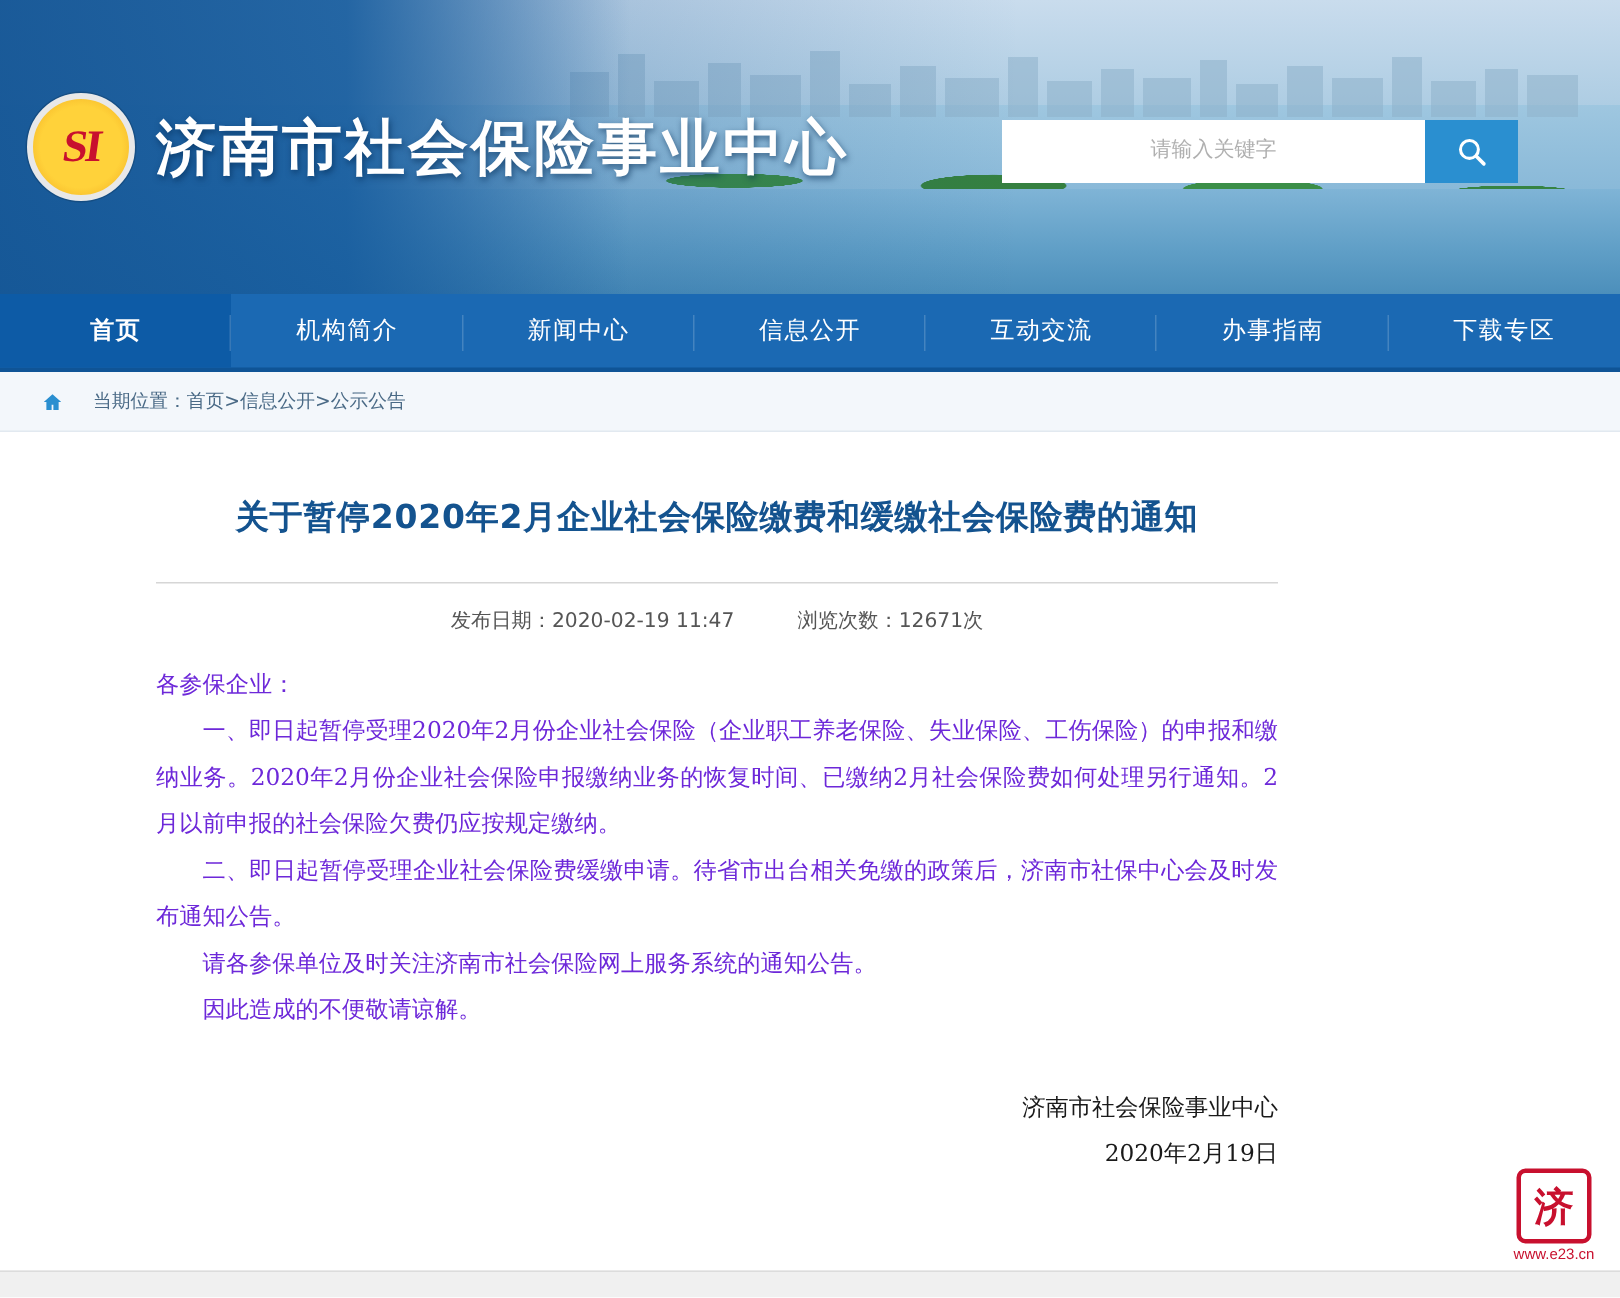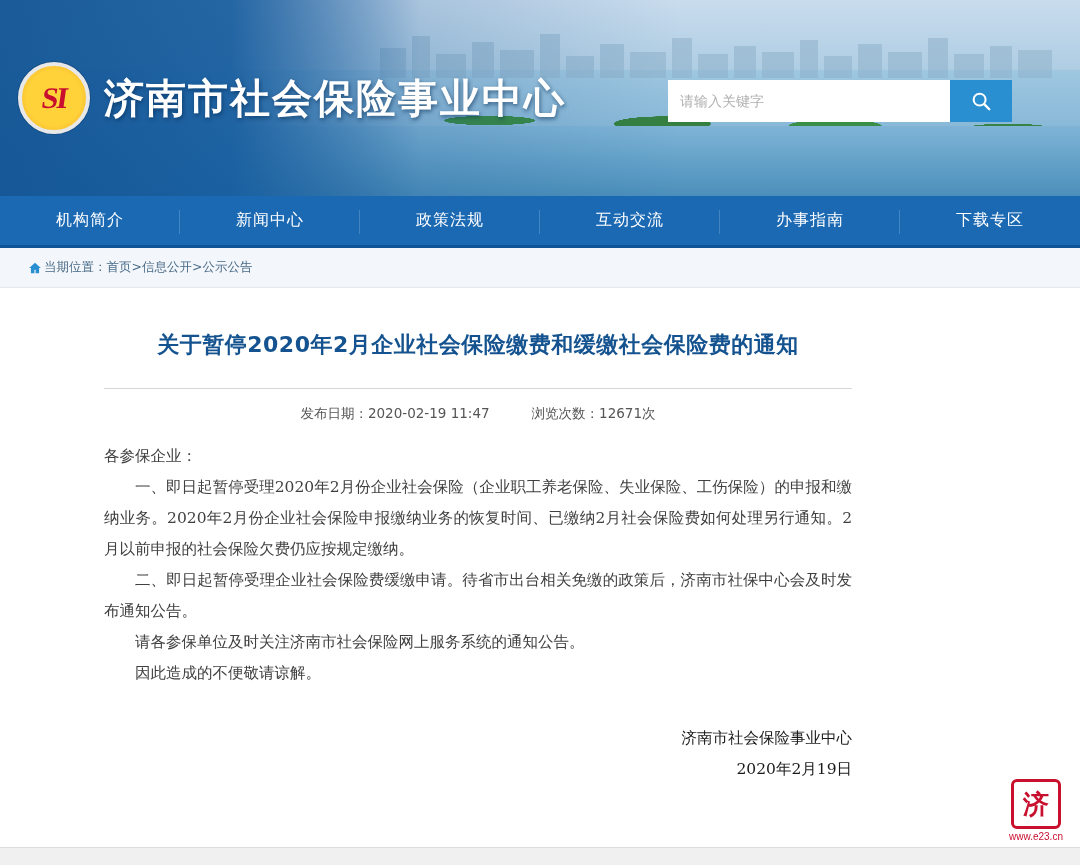--- a/index.html
+++ b/index.html
@@ -85,21 +85,22 @@
   }
 
   .search-box {
     position: absolute; right: 68px; top: 80px; z-index: 6;
     display: flex; height: 42px;
   }
   .search-input {
     width: 282px; height: 42px; border: none; outline: none;
     padding: 0 12px; font-size: 14px; color: #333;
     background: #ffffff;
-    font-family: Liberation Sans, sans-serif;
+    font-family: Liberation Serif, serif;
+    text-align: center;
   }
   .search-input::placeholder { color: #b0b0b0; }
   .search-btn {
     width: 62px; height: 42px; border: none; cursor: pointer;
     background: #2a8fd0;
     display: flex; align-items: center; justify-content: center;
   }
   .search-btn svg { width: 22px; height: 22px; }
 
   
@@ -120,21 +121,21 @@
     content: ""; position: absolute; right: 0; top: 14px;
     width: 1px; height: 24px; background: rgba(255,255,255,.18);
   }
 
   
   .crumb-bar {
     width: 1080px; height: 40px;
     background: #f3f7fb;
     border-bottom: 1px solid #e2e9f0;
     display: flex; align-items: center;
-    padding-left: 28px; gap: 2px;
+    padding-left: 28px; gap: 20px;
   }
   .home-icon { width: 14px; height: 14px; display: inline-block; }
   .crumb-text { font-size: 12.5px; color: #4a6a86; font-family: "DejaVu Sans", sans-serif; }
 
   
   .page {
     width: 956px; background: #ffffff; padding: 0 104px;
   }
   .article-title {
     text-align: center; font-size: 22px; font-weight: bold;
@@ -143,21 +144,21 @@
     font-family: "DejaVu Sans", "Liberation Sans", sans-serif;
   }
   .rule { height: 1px; background: #d6d6d6; width: 100%; }
   .meta {
     display: flex; justify-content: center; gap: 42px;
     padding: 16px 0 18px;
     font-size: 13.5px; color: #555;
     font-family: "DejaVu Sans", sans-serif;
   }
   .body-text {
-    font-size: 15.5px; color: #404040; line-height: 2.0;
+    font-size: 15.5px; color: #6d28d9; line-height: 2.0;
     font-family: "DejaVu Serif", "Liberation Serif", serif;
     text-align: justify;
   }
   .body-text p { margin: 0; }
   .body-text p.indent { text-indent: 2em; }
   .sign {
     margin-top: 34px; text-align: right;
     font-size: 15.5px; color: #1a1a1a; line-height: 2.0;
     font-family: "DejaVu Serif", "Liberation Serif", serif;
   }
@@ -227,23 +228,24 @@
     <button class="search-btn">
       <svg viewBox="0 0 24 24">
         <circle cx="10.5" cy="10.5" r="6.5" fill="none" stroke="#ffffff" stroke-width="2.2"></circle>
         <line x1="15.5" y1="15.5" x2="21" y2="21" stroke="#ffffff" stroke-width="2.6" stroke-linecap="round"></line>
       </svg>
     </button>
   </div>
 </div>
 
 <nav class="nav">
+  <div class="nav-item active">首页</div>
   <div class="nav-item">机构简介</div>
   <div class="nav-item">新闻中心</div>
-  <div class="nav-item">政策法规</div>
+  <div class="nav-item">信息公开</div>
   <div class="nav-item">互动交流</div>
   <div class="nav-item">办事指南</div>
   <div class="nav-item">下载专区</div>
 </nav>
 
 <div class="crumb-bar">
   <svg class="home-icon" viewBox="0 0 24 24">
     <path d="M12 3L2 12h3v9h6v-6h2v6h6v-9h3z" fill="#2a8fd0"></path>
   </svg>
   <span class="crumb-text">当期位置：首页&gt;信息公开&gt;公示公告</span>

